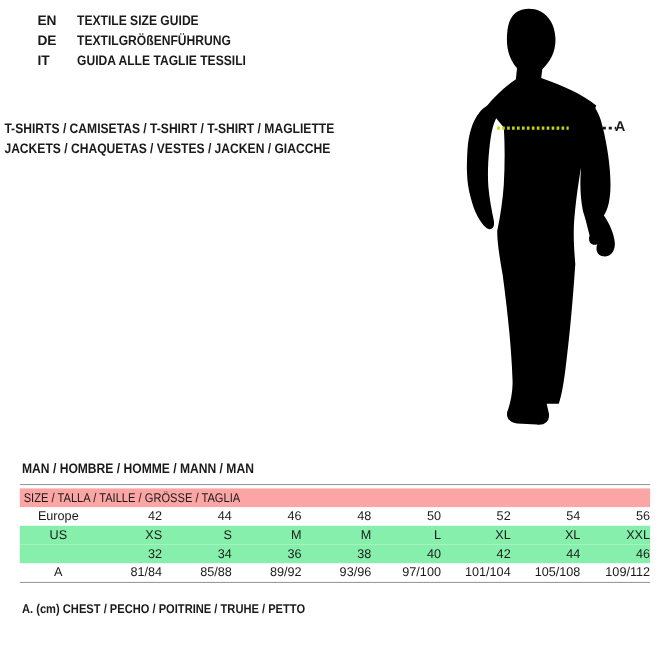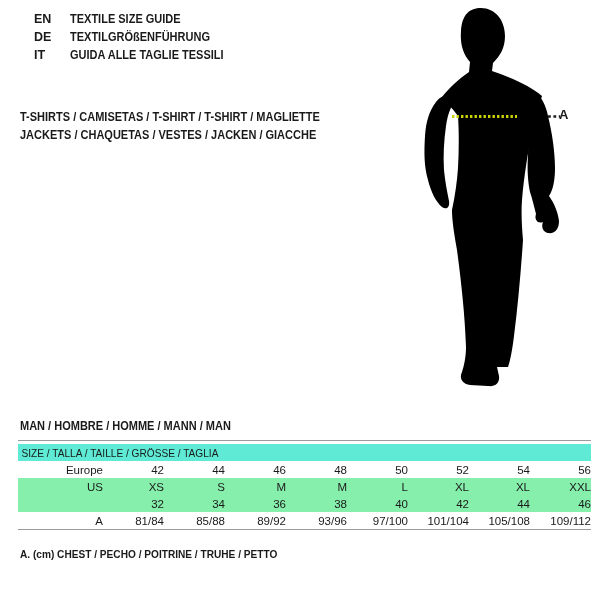--- a/index.html
+++ b/index.html
@@ -11,39 +11,39 @@
   .abs{position:absolute;}
   .cond{transform:scaleX(0.88);transform-origin:0 50%;white-space:nowrap;}
 
   
   .lang-list{left:22px;top:10px;}
   .lang-row{display:flex;height:18px;align-items:center;font-weight:bold;font-size:12.5px;}
   .lang-code{width:36px;flex:0 0 36px;padding-left:12px;}
   .lang-label{white-space:nowrap;}
 
   
-  .categories{left:20px;top:108px;}
+  .categories{left:4px;top:108px;}
   .cat-line{height:18px;line-height:18px;font-weight:bold;font-size:12.5px;}
 
   
   .fig-svg{left:0;top:0;}
   .a-label{left:559px;top:107px;font-size:13px;font-weight:bold;}
 
   
   .section-title{left:20px;top:419px;font-weight:bold;font-size:12.5px;}
 
   
   .size-table{left:18px;top:440px;width:573px;font-size:11.5px;}
   .t-line{height:1px;background:#9b9b9b;}
   .t-gap{height:3px;}
   .t-row{display:flex;height:17px;align-items:center;}
-  .t-head{background:#5eead4;text-align:center;}
+  .t-head{background:#fca5a5;text-align:center;}
   .t-head .hd{padding-left:4px;}
   .row-alt{background:#86efac;}
-  .cell-label{flex:0 0 62px;padding-left:4px;text-align:right;margin-left:19px;}
+  .cell-label{flex:0 0 62px;padding-left:4px;text-align:center;}
   .cell{flex:1;text-align:right;}
 
   
   .footnote{left:20px;top:548px;font-weight:bold;font-size:11.5px;}
 </style>
 </head>
 <body>
 
 <div class="abs lang-list">
   <div class="lang-row">

